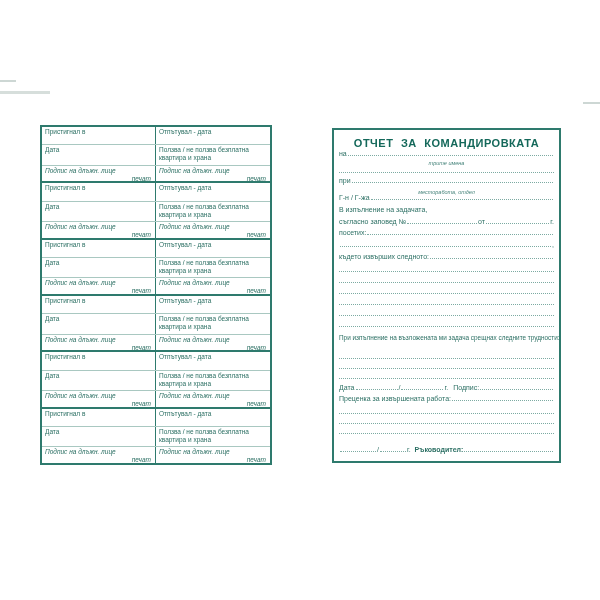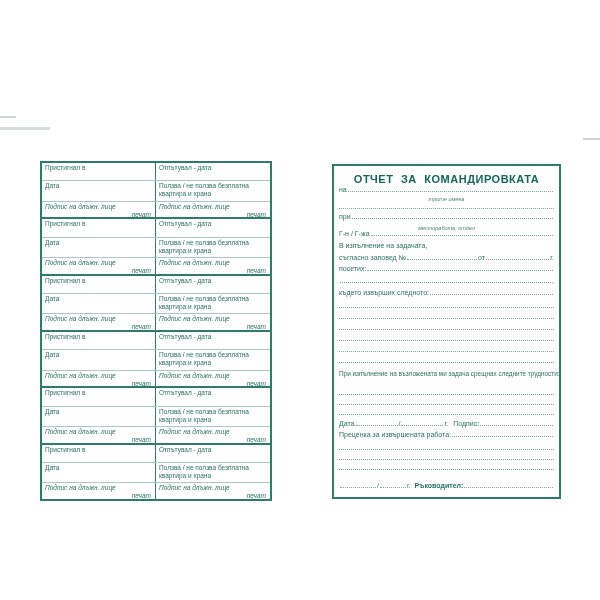--- a/index.html
+++ b/index.html
@@ -1,20 +1,20 @@
 <!DOCTYPE html>
 <html><head>
 <meta charset="utf-8">
 <style>
   html,body{margin:0;padding:0;}
   body{
     width:600px;height:600px;background:#ffffff;position:relative;overflow:hidden;
     font-family:"Liberation Sans", sans-serif;
   }
-  .canvas{position:absolute;inset:0;margin-top:36px;}
+  .canvas{position:absolute;inset:0;}
 
   
   .edge{position:absolute;background:#cdd7d4;}
   .e1{left:0;top:80;width:16px;height:2px;top:80px;}
   .e2{left:0;top:91px;width:50px;height:3px;background:#d6dedb;}
   .e3{left:583px;top:102px;width:17px;height:2px;}
 
   
   .lpage{
     position:absolute;left:40px;top:125px;width:232px;height:340px;

